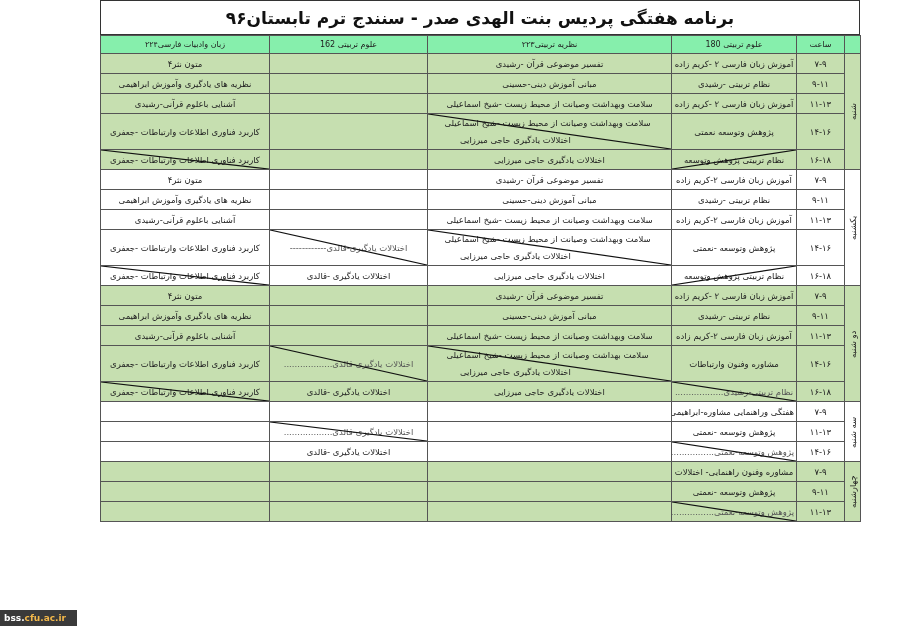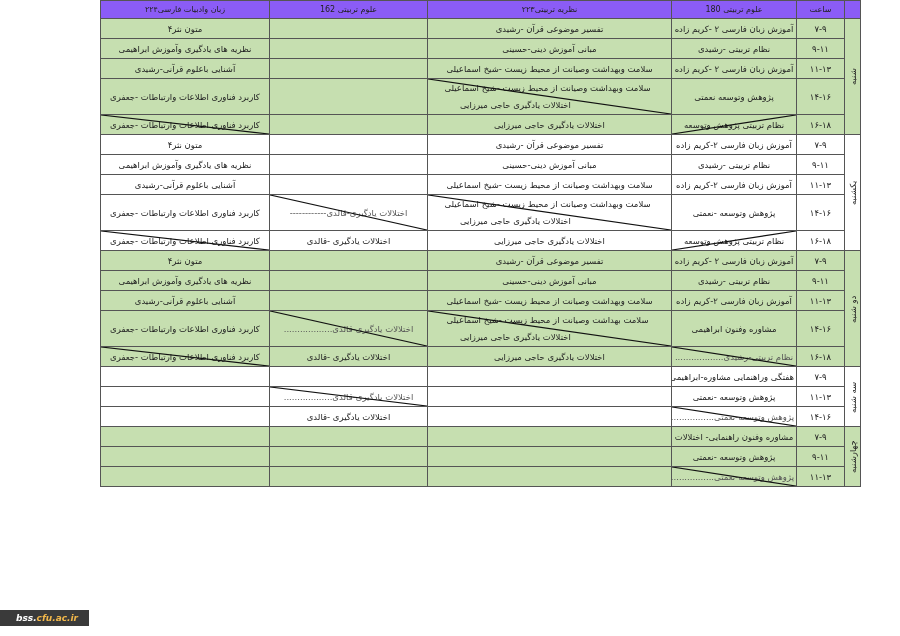--- a/index.html
+++ b/index.html
@@ -2,38 +2,41 @@
 <html><head>
 <meta charset="utf-8">
 <style>
   html, body { margin: 0; padding: 0; background: #ffffff; }
   body { width: 900px; height: 636px; position: relative; overflow: hidden; font-family: "DejaVu Sans", sans-serif; }
   .sheet { position: absolute; left: 100px; top: 0; width: 760px; }
   .title-row { height: 33px; border: 1px solid #333; border-bottom: 1px solid #333; background: #fff; display: flex; align-items: center; justify-content: center; direction: rtl; }
   .title { font-family: "DejaVu Sans", sans-serif; font-weight: bold; font-size: 17px; color: #111; }
   table.sched { border-collapse: collapse; table-layout: fixed; width: 760px; direction: rtl; }
   table.sched td, table.sched th { border: 1px solid #555; padding: 0 2px; text-align: center; vertical-align: middle; font-size: 8.5px; color: #222; overflow: hidden; white-space: nowrap; position: relative; font-family: "DejaVu Sans", sans-serif; }
-  table.sched th { background: #8b5cf6; font-weight: normal; height: 17px; font-size: 8px; }
+  table.sched th { background: #86efac; font-weight: normal; height: 17px; font-size: 8px; }
   td.day { background: #f9d469; font-size: 8px; writing-mode: vertical-rl; transform: rotate(180deg); border-left: 1px solid #555; }
   tr.green td { background: #c6dfb0; }
   tr.white td { background: #ffffff; }
   td.time { font-size: 8.5px; }
   .stack { display: flex; flex-direction: column; gap: 6px; line-height: 11px; white-space: normal; }
   .stack .l1 { text-align: center; padding-right: 4px; }
   .stack .l2 { text-align: left; padding-left: 30px; }
   .diag { position: absolute; inset: 0; pointer-events: none; }
   .diag svg { width: 100%; height: 100%; display: block; }
   .dots { color: #555; letter-spacing: -1px; }
-  .badge { position: absolute; left: 0; top: 610px; width: 73px; height: 16px; background: #3a3a3a; color: #fff; font-family: "DejaVu Sans", sans-serif; font-weight: bold; font-style: italic; font-size: 9px; line-height: 16px; padding-left: 16px; }
+  .badge { position: absolute; left: 0; top: 610px; width: 73px; height: 16px; background: #3a3a3a; color: #fff; font-family: "DejaVu Sans", sans-serif; font-weight: bold; font-size: 9px; line-height: 16px; padding-left: 4px; }
   .badge .acc { color: #f2b84b; }
 </style>
 </head>
 <body>
 
 <div class="sheet">
+  <div class="title-row">
+    <span class="title">برنامه هفتگی پردیس بنت الهدی صدر - سنندج ترم تابستان۹۶</span>
+  </div>
 
   <table class="sched">
     <colgroup>
       <col style="width:16px">
       <col style="width:48px">
       <col style="width:125px">
       <col style="width:244px">
       <col style="width:158px">
       <col style="width:169px">
     </colgroup>
@@ -195,21 +198,21 @@
       </tr>
       <tr class="green" style="height:20px">
         <td class="time">۱۱-۱۳</td>
         <td>آموزش زبان فارسی ۲-کریم زاده</td>
         <td>سلامت وبهداشت وصیانت از محیط زیست -شیخ اسماعیلی</td>
         <td></td>
         <td>آشنایی باعلوم قرآنی-رشیدی</td>
       </tr>
       <tr class="green" style="height:36px">
         <td class="time">۱۴-۱۶</td>
-        <td>مشاوره وفنون  ابراهیمی</td>
+        <td>مشاوره وفنون  وارتباطات</td>
         <td>
           <div class="stack">
             <span class="l1">سلامت بهداشت وصیانت از محیط زیست -شیخ اسماعیلی</span>
             <span class="l2">اختلالات یادگیری حاجی میرزایی</span>
           </div>
           <div class="diag">
               <svg viewBox="0 0 100 100" preserveAspectRatio="none">
                 <line x1="0" y1="0" x2="100" y2="100" stroke="#111" stroke-width="1.2" vector-effect="non-scaling-stroke"></line>
               </svg>
             </div>

